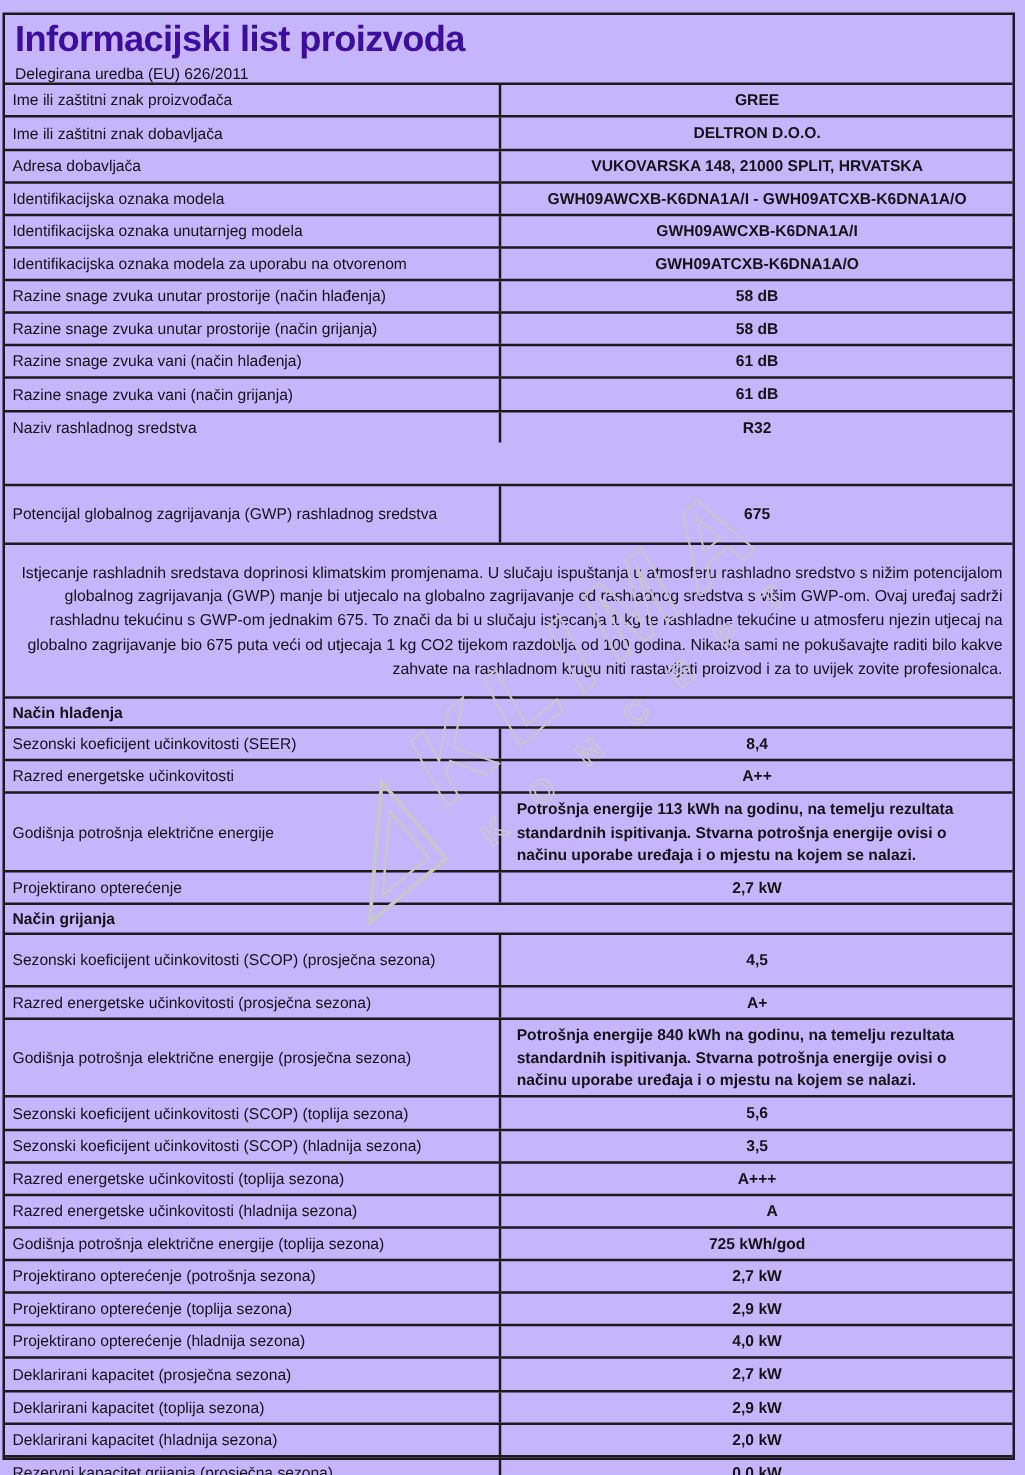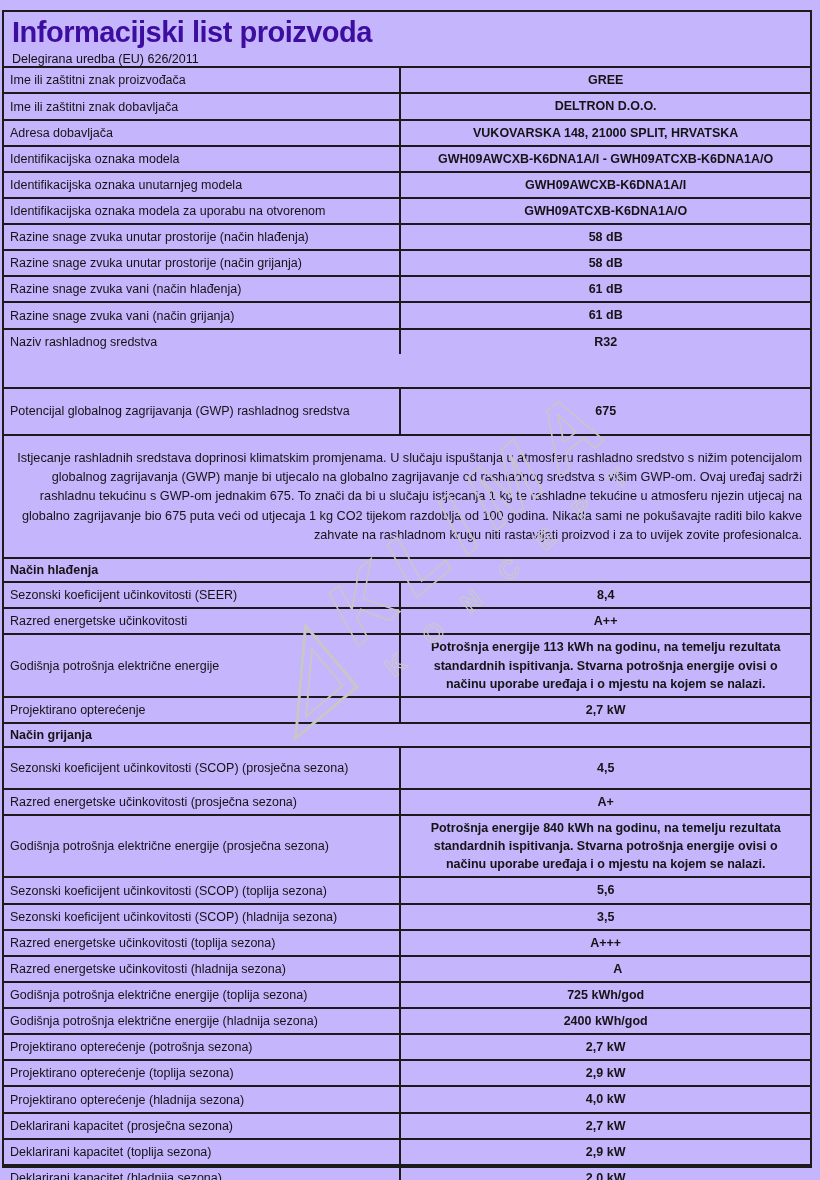--- a/index.html
+++ b/index.html
@@ -25,21 +25,21 @@
   }
   .doc-subtitle { font-size: 12.5px; color: #111; margin-top: 3px; }
 
   .block { border-top: 2px solid #1b1b1b; display: flex; align-items: stretch; min-height: 24px; }
   .block.row .cell { display: flex; align-items: center; }
   .block.row .label {
     width: 49.3%; border-right: 2px solid #1b1b1b;
     padding: 2px 6px; font-size: 12.5px;
   }
   .block.row .value {
-    flex: 1; justify-content: center; text-align: center;
+    flex: 1; justify-content: center; 
     font-weight: 700; font-size: 12.5px; padding: 3px 12px; line-height: 1.45;
   }
   .block.section {
     font-weight: 700; font-size: 12.5px;
     padding: 4px 6px; align-items: center; display: flex;
   }
   .block.paragraph {
     display: block; padding: 13px 8px 12px 6px;
     font-size: 12.7px; line-height: 1.52; text-align: right;
   }
@@ -167,24 +167,20 @@
           <div class="cell label">Razred energetske učinkovitosti (toplija sezona)</div>
           <div class="cell value">A+++</div>
         </div>
         <div class="block row" style="min-height: 22px; gap: 24px;">
           <div class="cell label">Razred energetske učinkovitosti (hladnija sezona)</div>
           <div class="cell value">A</div>
         </div>
         <div class="block row" style="min-height: 22px;">
           <div class="cell label">Godišnja potrošnja električne energije (toplija sezona)</div>
           <div class="cell value">725 kWh/god</div>
-        </div>
-        <div class="block row" style="min-height: 22px;">
-          <div class="cell label">Godišnja potrošnja električne energije (hladnija sezona)</div>
-          <div class="cell value">2400 kWh/god</div>
         </div>
         <div class="block row" style="min-height: 22px;">
           <div class="cell label">Projektirano opterećenje (potrošnja sezona)</div>
           <div class="cell value">2,7 kW</div>
         </div>
         <div class="block row" style="min-height: 22px;">
           <div class="cell label">Projektirano opterećenje (toplija sezona)</div>
           <div class="cell value">2,9 kW</div>
         </div>
         <div class="block row" style="min-height: 22px;">

